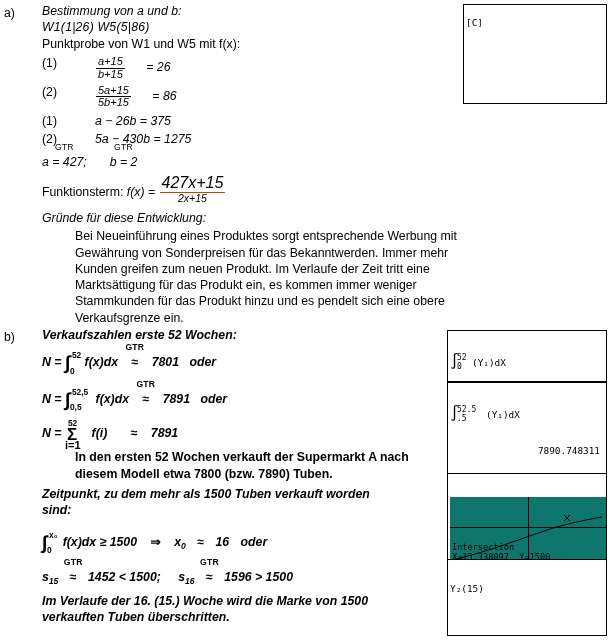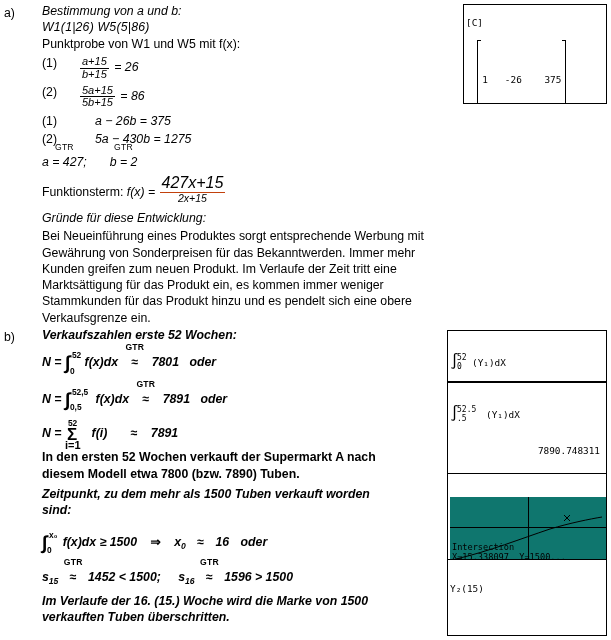--- a/index.html
+++ b/index.html
@@ -16,21 +16,21 @@
   .page { position:relative; width:611px; height:640px; }
 
   .label-a { position:absolute; left:4px;  top:6px;   font-size:12.3px; }
   .label-b { position:absolute; left:4px;  top:330px; font-size:12.3px; }
 
   .col-left { position:absolute; left:42px; top:4px; width:400px; }
   .it { font-style:italic; }
   .line { line-height:1.26; margin:0 0 1px 0; }
 
   
-  .frac { display:inline-block; vertical-align:-0.55em; text-align:left; line-height:1.05; margin:0 2px; }
+  .frac { display:inline-block; vertical-align:-0.55em; text-align:left; line-height:1.05; margin:0 18px; }
   .frac .num { display:block; padding:0 2px; border-bottom:1px solid #000; font-size:11px; }
   .frac .den { display:block; padding:0 2px; font-size:11px; }
   .fracsm { display:inline-block; vertical-align:-0.5em; text-align:center; line-height:1.05; margin:0 1px; }
   .fracsm .num { display:block; padding:0 2px; border-bottom:1px solid #c2410c; font-size:16px; }
   .fracsm .den { display:block; padding:0 2px; font-size:10.5px; }
 
   .eqrow { display:flex; align-items:flex-start; margin-bottom:4px; }
   .eqnum { width:36px; flex:0 0 36px; }
   .eqbody { flex:1 1 auto; }
 
@@ -41,21 +41,21 @@
   .int { font-size:19px; line-height:0.8; display:inline-block; vertical-align:-3px; position:relative; }
   .int .lim-up { position:absolute; font-size:8.4px; left:7px; top:-3px; }
   .int .lim-lo { position:absolute; font-size:8.4px; left:5px; bottom:-4px; }
 
   .sum { font-size:17px; line-height:0.8; display:inline-block; vertical-align:-3px; position:relative; }
   .sum .lim-up { position:absolute; font-size:8.4px; left:1px; top:-8px; white-space:nowrap;}
   .sum .lim-lo { position:absolute; font-size:11px; left:-2px; bottom:-8px; white-space:nowrap;}
 
   .sub { font-size:8.6px; vertical-align:-3px; }
 
-  .para { width:392px; line-height:1.32; }
+  .para { width:392px; line-height:1.32;margin-left:33px; }
 
   
   .calc {
     position:absolute;
     background:#ffffff;
     border:1px solid #000;
     font-family:"DejaVu Sans Mono", monospace;
     font-size:9.4px;
     line-height:1.18;
     color:#000;
@@ -233,27 +233,20 @@
         <span>≈</span>
       </span>
       <span class="it" style="margin-left:8px;">1596 &gt; 1500</span>
     </div>
 
     <div class="it" style="margin-top:8px; width:350px; line-height:1.3;">Im Verlaufe der 16. (15.) Woche wird die Marke von 1500 verkauften Tuben überschritten.</div>
   </div>
 
   <div class="calc" id="calc1">
 <span>[C]</span>
-<div style="margin-top:1px;">
-  <span class="mat">
-    <span class="br-l"></span><span class="br-r"></span>
-    <span style="display:block;">1   -26    375</span>
-    
-  </span>
-</div>
 
 
 
   </div>
 
   <div class="calc" id="calc2">
     <div style="position:relative; height:16px;">
       <span style="font-size:15px; position:absolute; left:0; top:-1px;">∫</span>
       <span style="position:absolute; left:7px; top:-1px; font-size:8px;">52</span>
       <span style="position:absolute; left:7px; top:8px; font-size:8px;">0</span>

